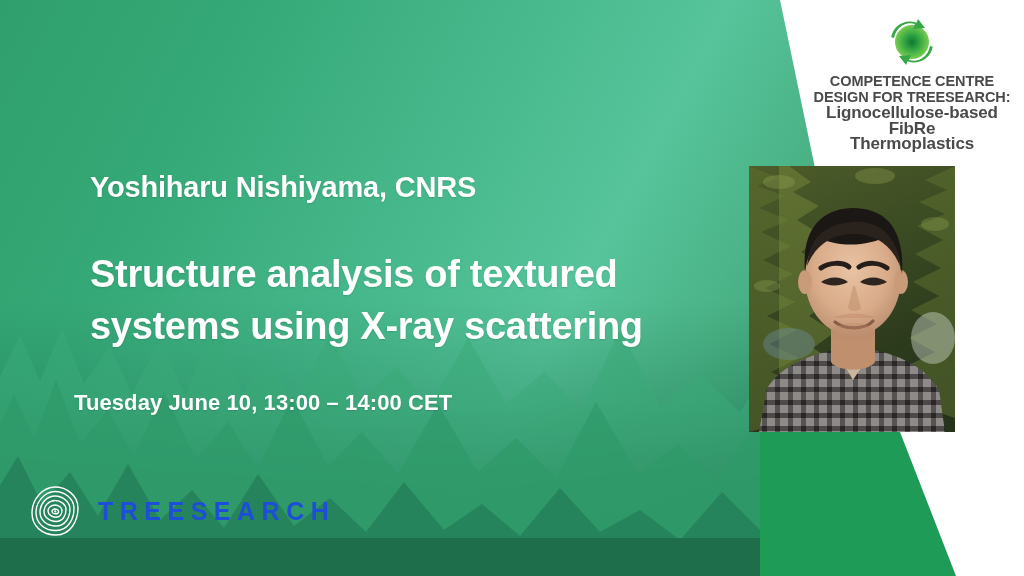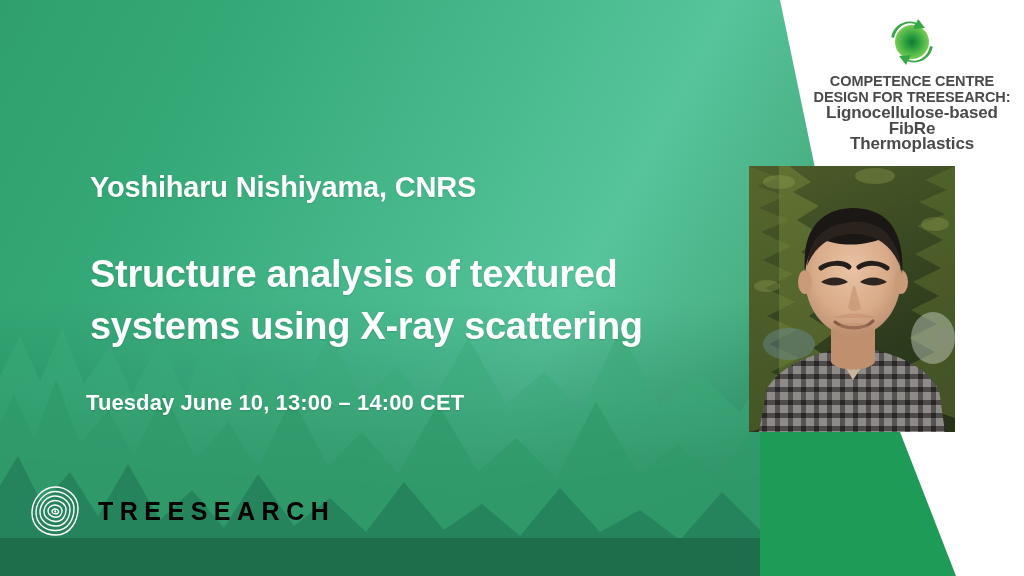--- a/index.html
+++ b/index.html
@@ -79,42 +79,42 @@
     width: 620px;
     font-size: 38px;
     font-weight: bold;
     line-height: 52px;
     color: #ffffff;
     letter-spacing: -0.3px;
     text-shadow: 0 1px 2px rgba(0,0,0,0.12);
   }
   .datetime {
     position: absolute;
-    left: 86px; top: 390px;
+    left: 74px; top: 390px;
     font-size: 22px;
     font-weight: bold;
     color: #ffffff;
     letter-spacing: 0.1px;
     text-shadow: 0 1px 2px rgba(0,0,0,0.13);
     white-space: nowrap;
   }
 
   
   .ts-logo {
     position: absolute;
     left: 28px; top: 484px;
     display: flex;
     align-items: center;
     gap: 16px;
   }
   .ts-rings { width: 54px; height: 54px; display:block; }
   .ts-word {
     font-size: 25px;
     font-weight: bold;
-    color: #000000;
+    color: #1d4ed8;
     letter-spacing: 6.5px;
   }
 
   
   .cc-block {
     position: absolute;
     left: 806px; top: 16px;
     width: 212px;
     text-align: center;
   }

